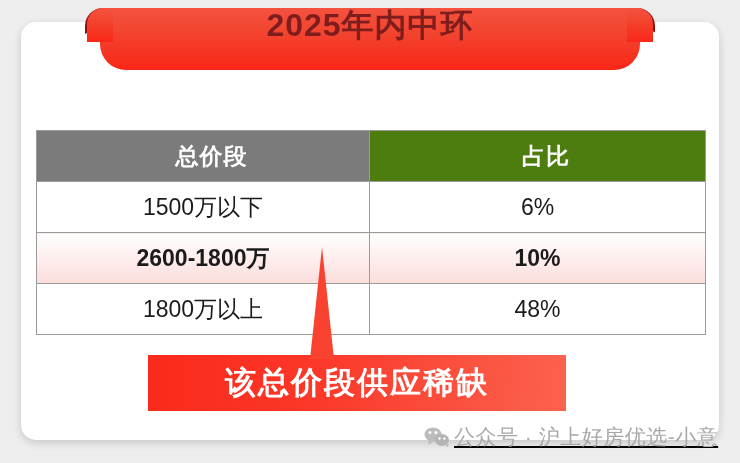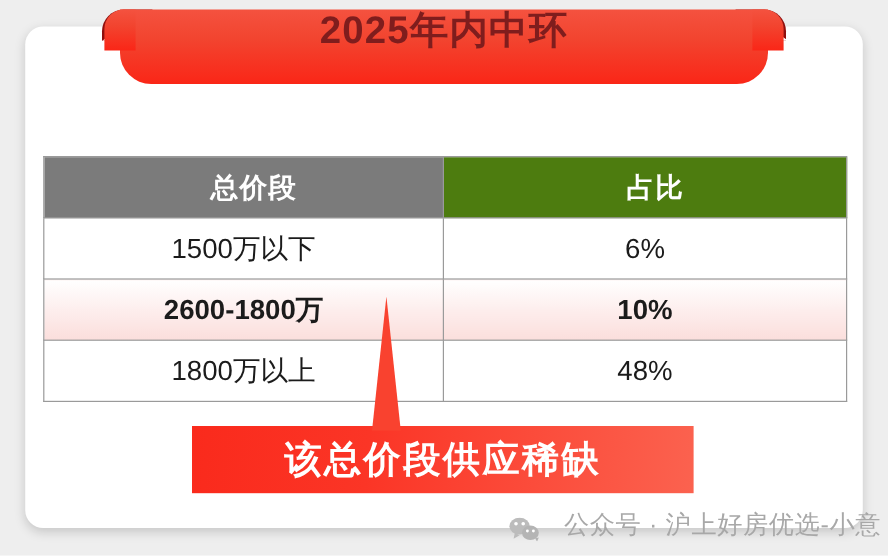--- a/index.html
+++ b/index.html
@@ -158,21 +158,21 @@
     left: 306px;
     top: 247px;
     width: 32px;
     height: 112px;
     z-index: 5;
   }
 
   
   #callout-banner {
     position: absolute;
-    left: 160px;
+    left: 148px;
     top: 355px;
     width: 418px;
     height: 56px;
     background: linear-gradient(95deg, #fa2a1c 0%, #fb3526 35%, #fb624f 100%);
     z-index: 4;
   }
   #callout-text {
     color: #ffffff;
     font-size: 31px;
     font-weight: bold;
@@ -182,23 +182,24 @@
     width: 100%;
   }
 
   
   #watermark {
     position: absolute;
     left: 424px;
     top: 423px;
     height: 28px;
     display: flex;
-    align-items: flex-end;
-    gap: 20px;
+    align-items: center;
+    gap: 4px;
     z-index: 6;
+    text-decoration: underline;
   }
   #watermark-label {
     font-size: 21px;
     color: #a8a8a8;
     letter-spacing: 0.5px;
     white-space: nowrap;
   }
 </style>
 </head>
 <body>

